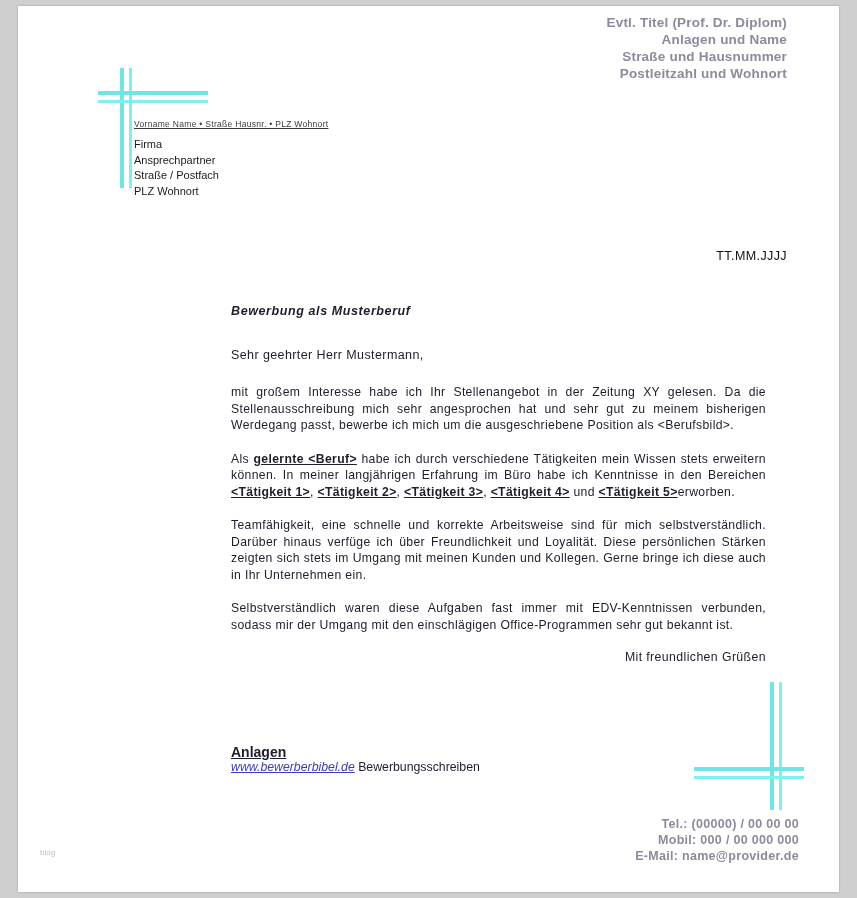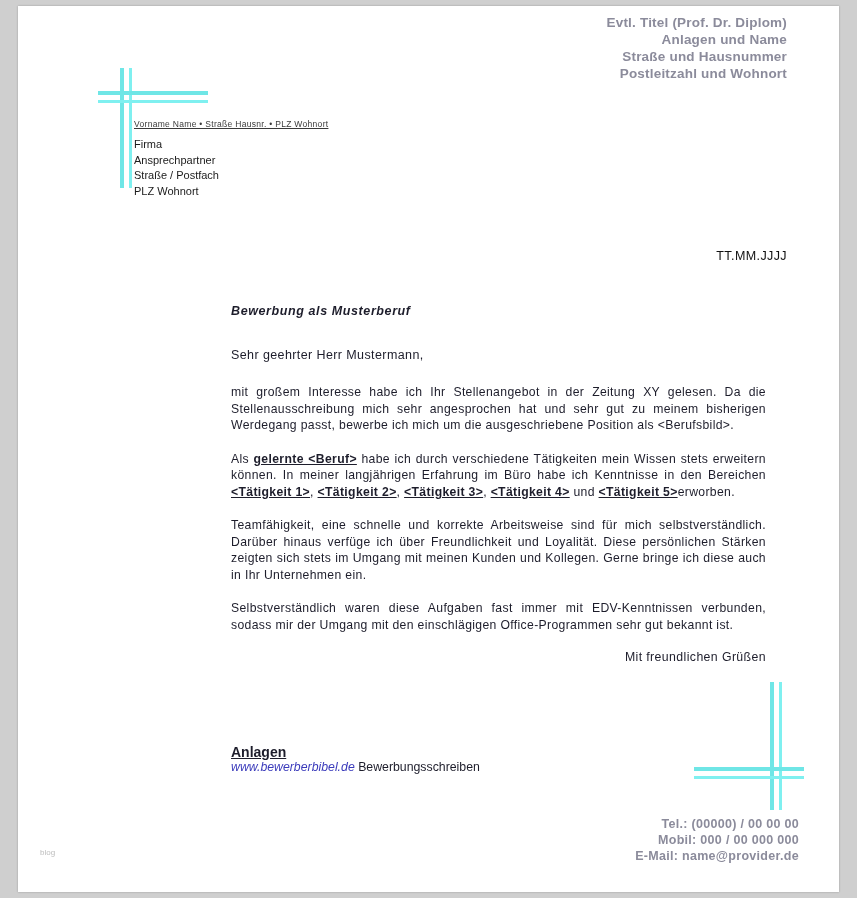--- a/index.html
+++ b/index.html
@@ -184,20 +184,21 @@
     color: #1d1d2b;
     text-decoration: underline;
     font-weight: bold;
   }
   .attachments .line {
     font-size: 12.3px;
     color: #1d1d2b;
   }
   .attachments .url {
     color: #3b3bbb;
+    text-decoration: underline;
     font-style: italic;
   }
 
   
   .footer {
     position: absolute;
     right: 40px;
     bottom: 28px;
     text-align: right;
     color: #8b8b9b;

